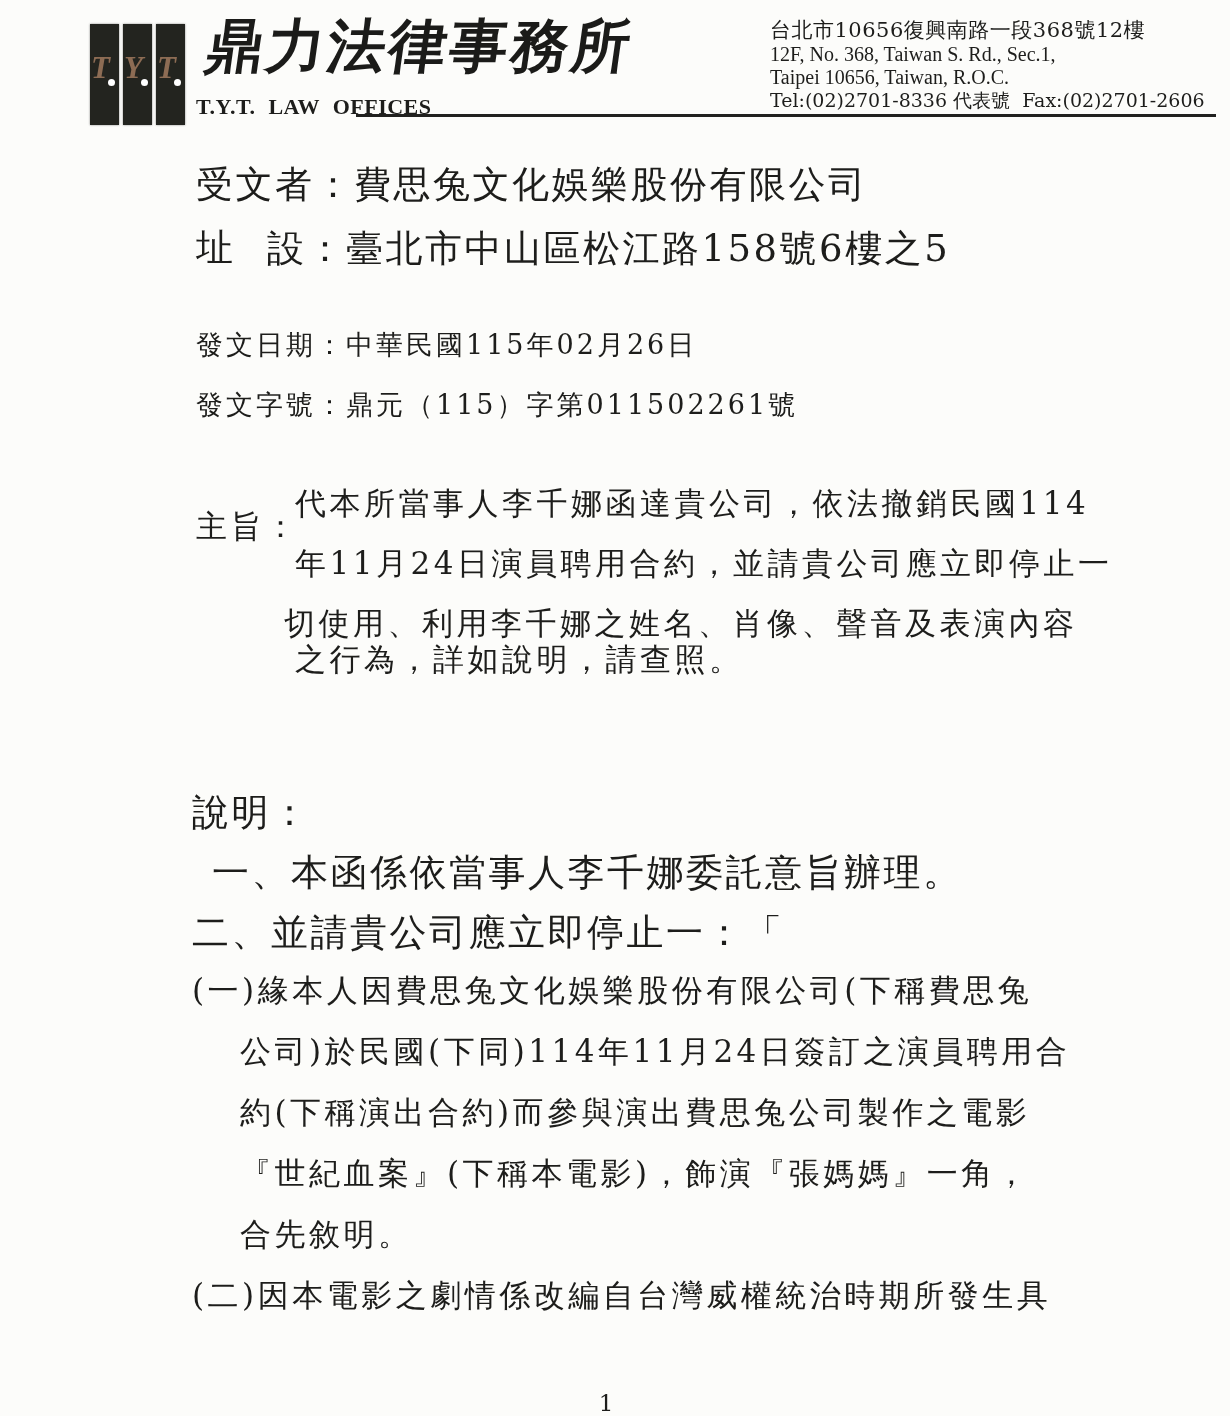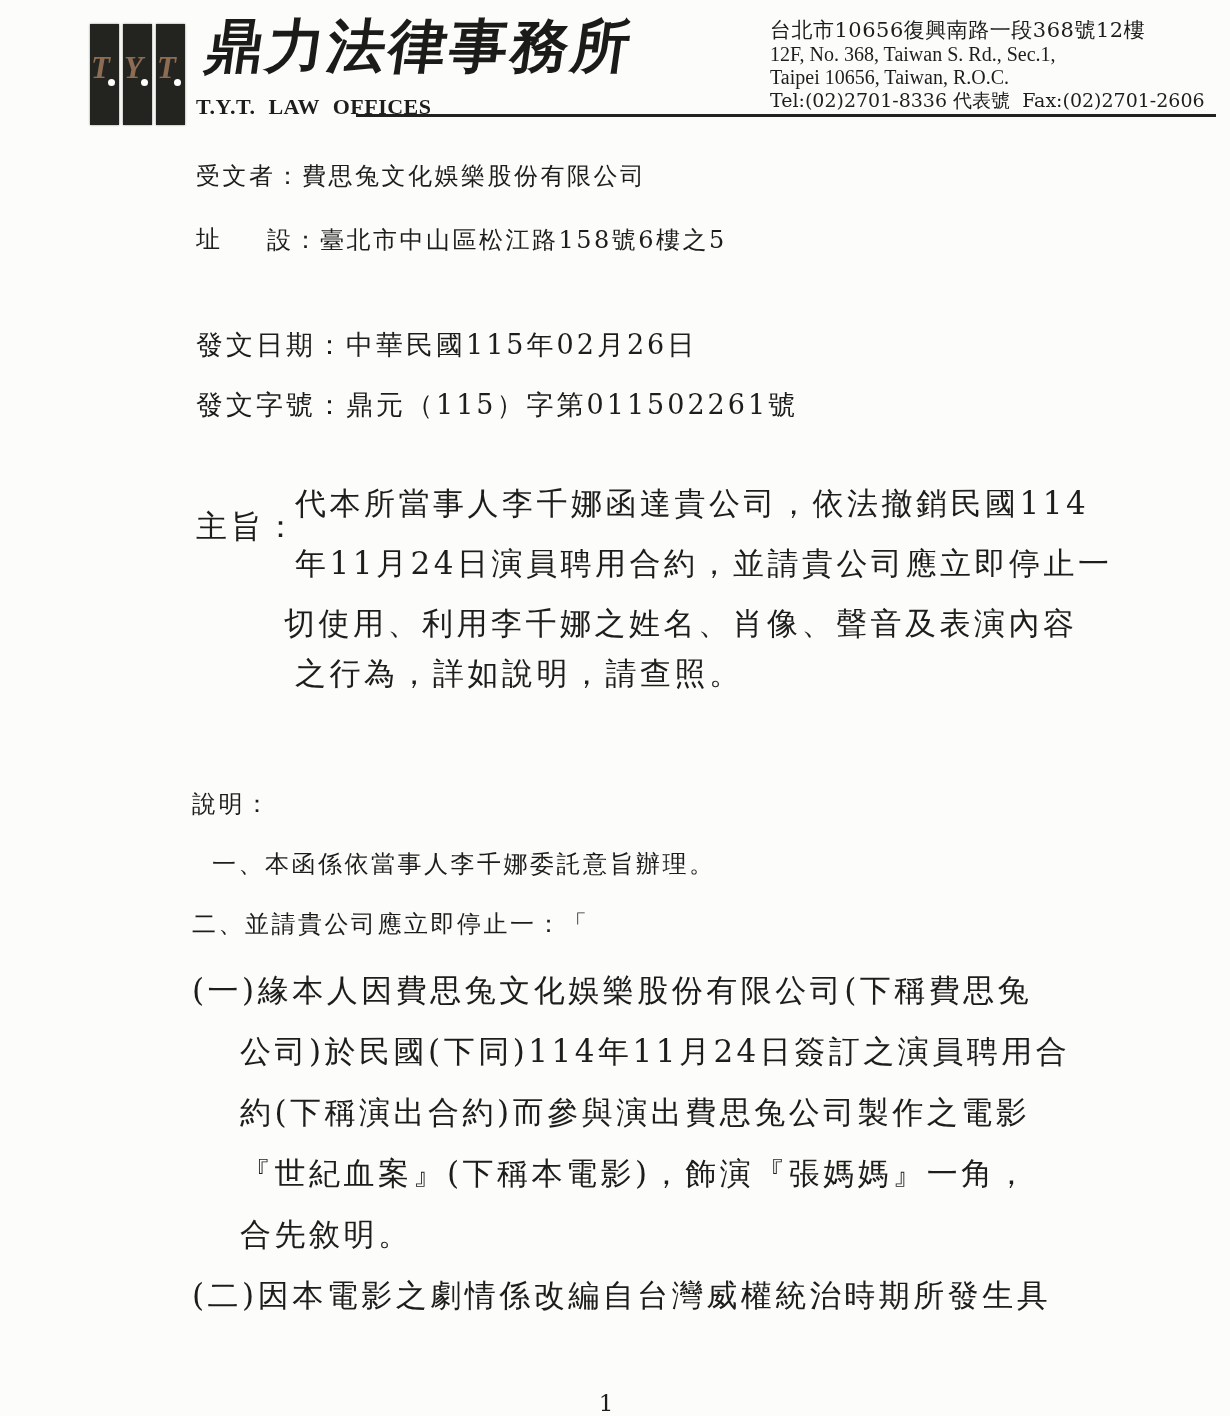--- a/index.html
+++ b/index.html
@@ -38,21 +38,21 @@
   }
   .head-rule { position:absolute; left:356px; top:114px; width:860px; height:3px; background:#21211f; }
 
   .addr-block { position:absolute; left:770px; top:18px; }
   .addr-line { white-space:pre; line-height:23px; }
   .addr-zh  { font-size:21px; letter-spacing:.5px; line-height:25px; }
   .addr-en  { font-family:"Liberation Serif",serif; font-size:20px; }
   .addr-tel { font-size:19px; }
 
   
-  .body-text  { font-size:24px; letter-spacing:2.5px; }
+  .body-text  { font-size:37px; letter-spacing:2.5px; }
   .wide-text  { font-size:31px; letter-spacing:3.5px; }
   .small-text { font-size:27px; letter-spacing:3px; }
 
   .footer-page {
     position:absolute; left:0; top:1390px; width:1212px;
     text-align:center; font-size:23px;
   }
 </style>
 </head>
 <body>
@@ -90,21 +90,21 @@
   <div class="abs body-text" style="left:196px; top:223px;">址</div>
   <div class="abs body-text" style="left:267px; top:224px;">設：臺北市中山區松江路158號6樓之5</div>
 
   <div class="abs small-text" style="left:196px; top:327px;">發文日期：中華民國115年02月26日</div>
   <div class="abs small-text" style="left:196px; top:387px;">發文字號：鼎元（115）字第011502261號</div>
 
   <div class="abs wide-text" style="left:196px; top:506px;">主旨：</div>
   <div class="abs wide-text" style="left:295px; top:483px;">代本所當事人李千娜函達貴公司，依法撤銷民國114</div>
   <div class="abs wide-text" style="left:295px; top:543px;">年11月24日演員聘用合約，並請貴公司應立即停止一</div>
   <div class="abs wide-text" style="left:284px; top:603px;">切使用、利用李千娜之姓名、肖像、聲音及表演內容</div>
-  <div class="abs wide-text" style="left:295px; top:653px;">之行為，詳如說明，請查照。</div>
+  <div class="abs wide-text" style="left:295px; top:639px;">之行為，詳如說明，請查照。</div>
 
   <div class="abs body-text" style="left:192px; top:788px;">說明：</div>
   <div class="abs body-text" style="left:192px; top:848px;margin-left:20px;">一、本函係依當事人李千娜委託意旨辦理。</div>
   <div class="abs body-text" style="left:192px; top:908px;">二、並請貴公司應立即停止一：「</div>
 
   <div class="abs wide-text" style="left:192px; top:970px;">(一)緣本人因費思兔文化娛樂股份有限公司(下稱費思兔</div>
   <div class="abs wide-text" style="left:240px; top:1031px;">公司)於民國(下同)114年11月24日簽訂之演員聘用合</div>
   <div class="abs wide-text" style="left:240px; top:1092px;">約(下稱演出合約)而參與演出費思兔公司製作之電影</div>
   <div class="abs wide-text" style="left:240px; top:1153px;">『世紀血案』(下稱本電影)，飾演『張媽媽』一角，</div>
   <div class="abs wide-text" style="left:240px; top:1214px;">合先敘明。</div>

